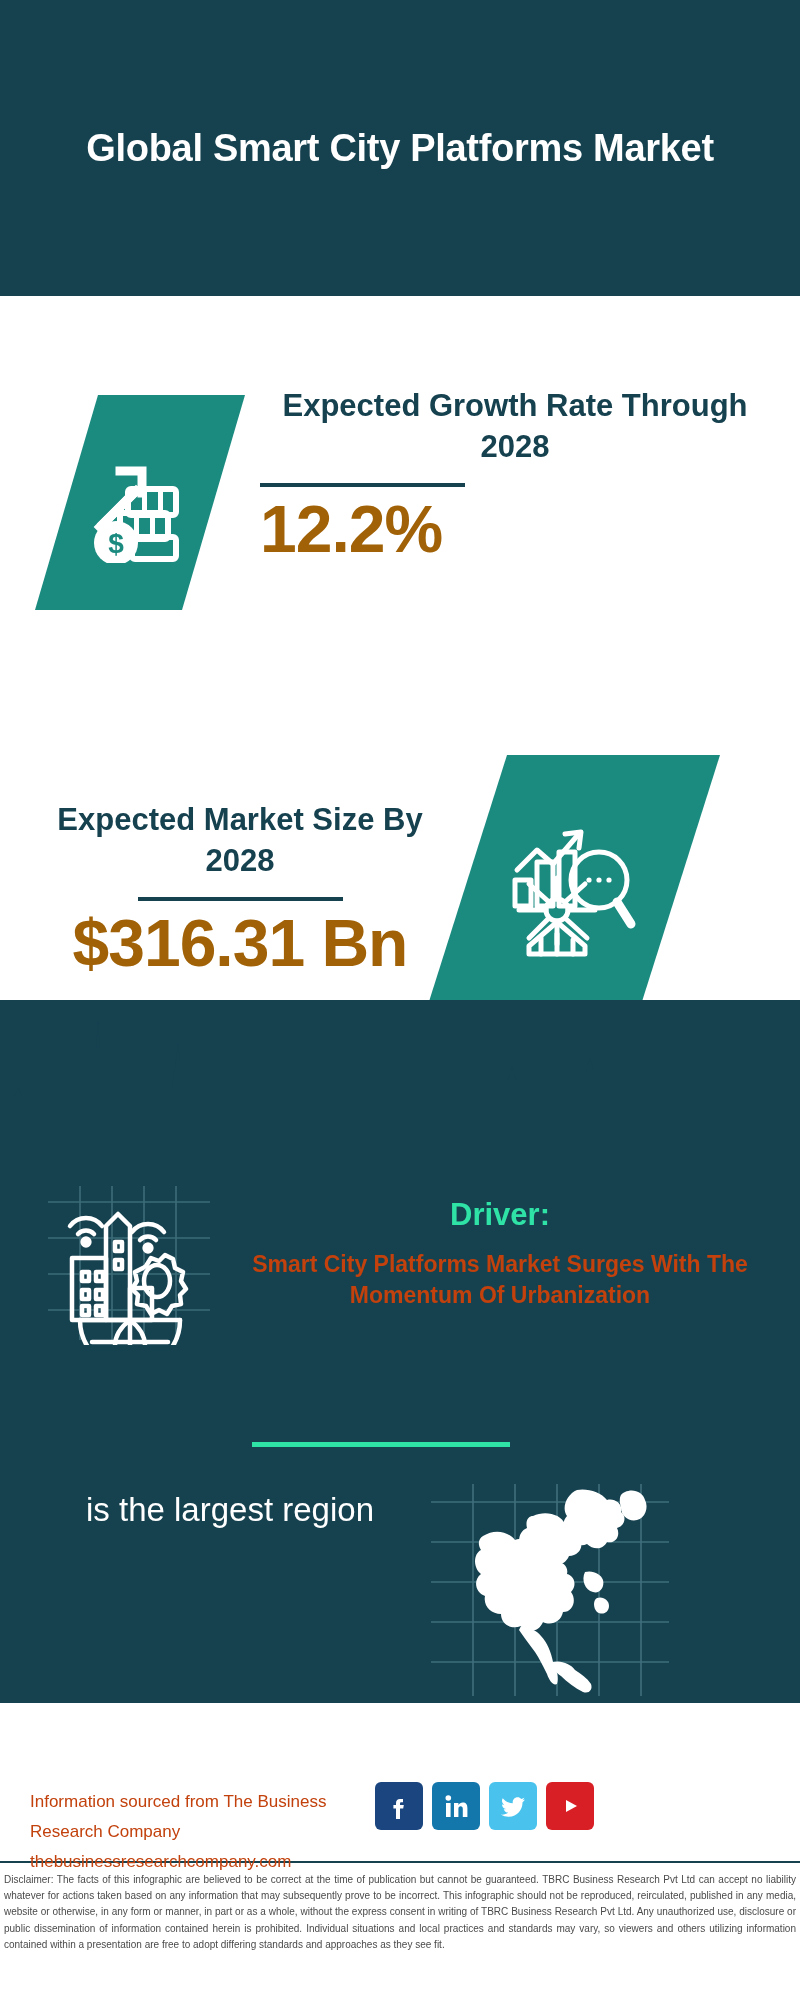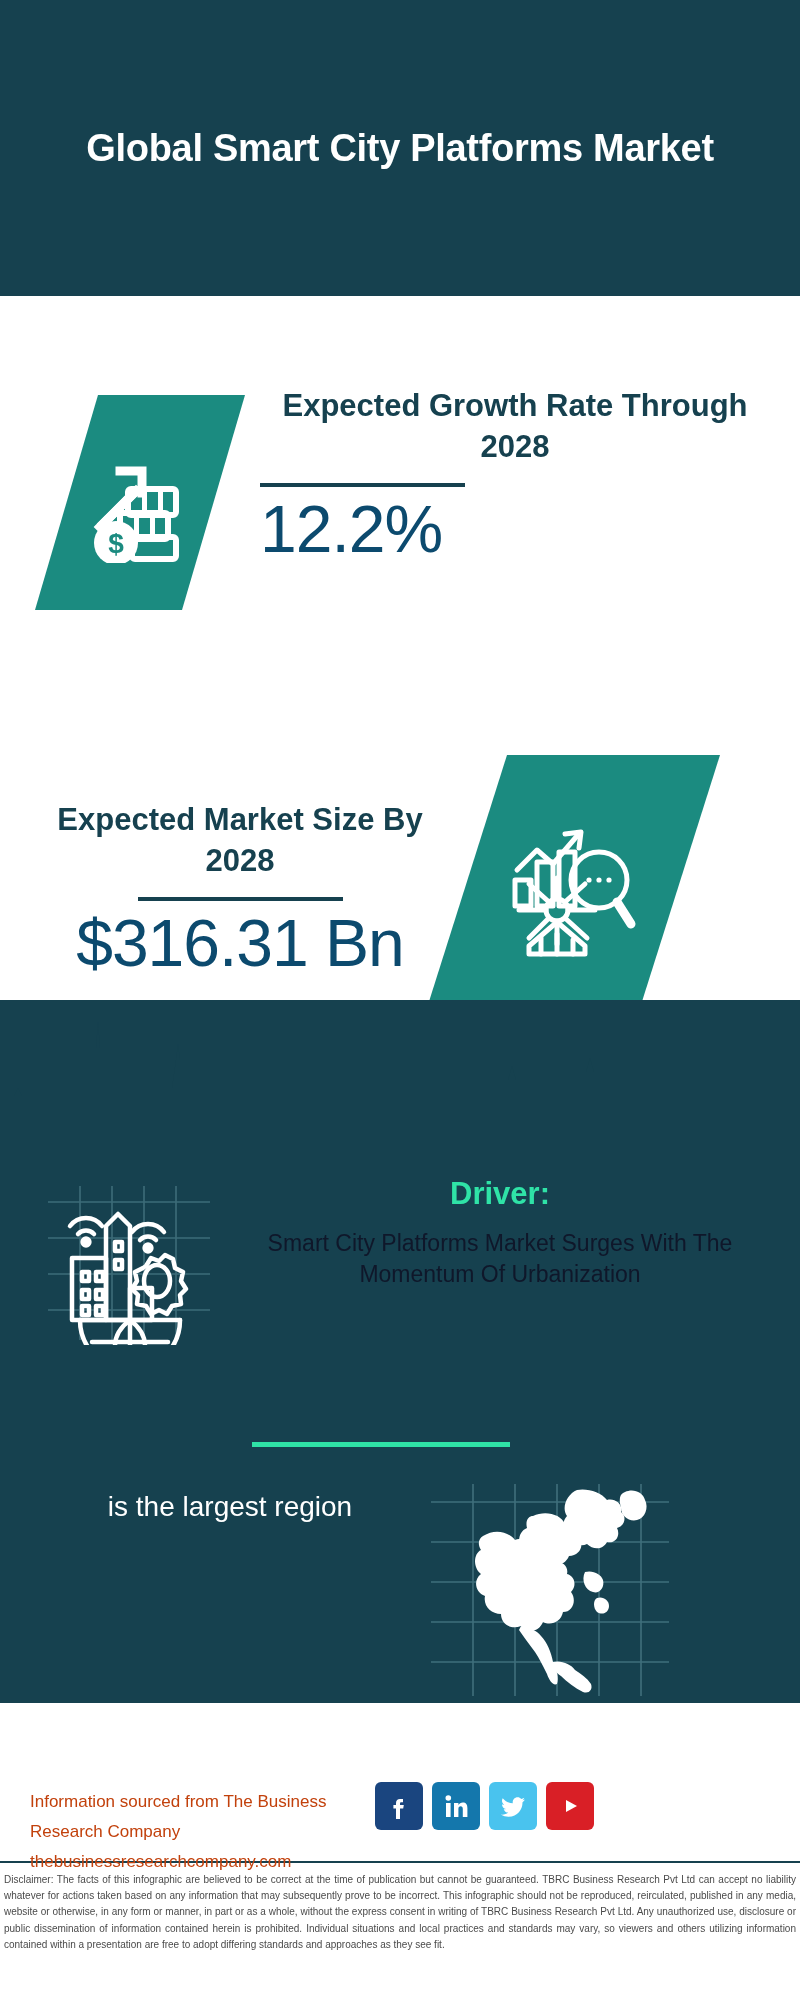--- a/index.html
+++ b/index.html
@@ -31,21 +31,21 @@
   .stat1-text {
     position:absolute; left:260px; top:385px; width:510px;
     display:flex; flex-direction:column; align-items:flex-start;
   }
   .stat-label {
     color:#16414f; font-weight:bold; font-size:31px; line-height:1.33;
     text-align:center;
   }
   .stat-rule { background:#16414f; height:4px; width:205px; margin:16px 0 6px 0; }
   .stat-value {
-    color:#0c4a6e; font-weight:normal; font-size:66px; line-height:1.1;
+    color:#a16207; font-weight:bold; font-size:66px; line-height:1.1;
     text-align:center; letter-spacing:-1px;
   }
 
   
   .stat2-text {
     position:absolute; left:30px; top:755px; width:420px;
     display:flex; flex-direction:column; align-items:center;margin-top:44px;
   }
   .stat2-icon {
     position:absolute; left:420px; top:755px; width:300px; height:275px;
@@ -65,39 +65,39 @@
   }
 
   
   .driver-icon {
     position:absolute; left:40px; top:1180px; width:175px; height:165px;
   }
   .driver-text {
     position:absolute; left:230px; top:1175px; width:540px; text-align:center;
   }
   .driver-heading {
-    color:#2fe3a7; font-weight:bold; font-size:31px; line-height:1.25; margin-bottom:14px;
+    color:#2fe3a7; font-weight:bold; font-size:31px; line-height:1.25; margin-bottom:14px;margin-top:21px;
   }
   .driver-body {
-    color:#0f172a; font-weight:normal; font-size:23px; line-height:1.35;
+    color:#c2410c; font-weight:bold; font-size:23px; line-height:1.35;
   }
   .mint-rule {
     position:absolute; left:252px; top:1442px; width:258px; height:5px;
     background:#2fe3a7;
   }
 
   
   .region-text {
     position:absolute; left:20px; top:1488px; width:420px; text-align:center;
   }
   .region-name {
     color:#2fe3a7; font-weight:bold; font-size:34px; line-height:1.25;
   }
   .region-sub {
-    color:#ffffff; font-size:28px; line-height:1.35; font-weight:normal;
+    color:#ffffff; font-size:33px; line-height:1.35; font-weight:normal;
   }
   .region-map {
     position:absolute; left:425px; top:1480px; width:250px; height:220px;
   }
 
   
   .footer {
     position:absolute; left:0; top:1703px; width:800px; height:160px;
     background:#ffffff; border-bottom:2px solid #16414f;
   }

